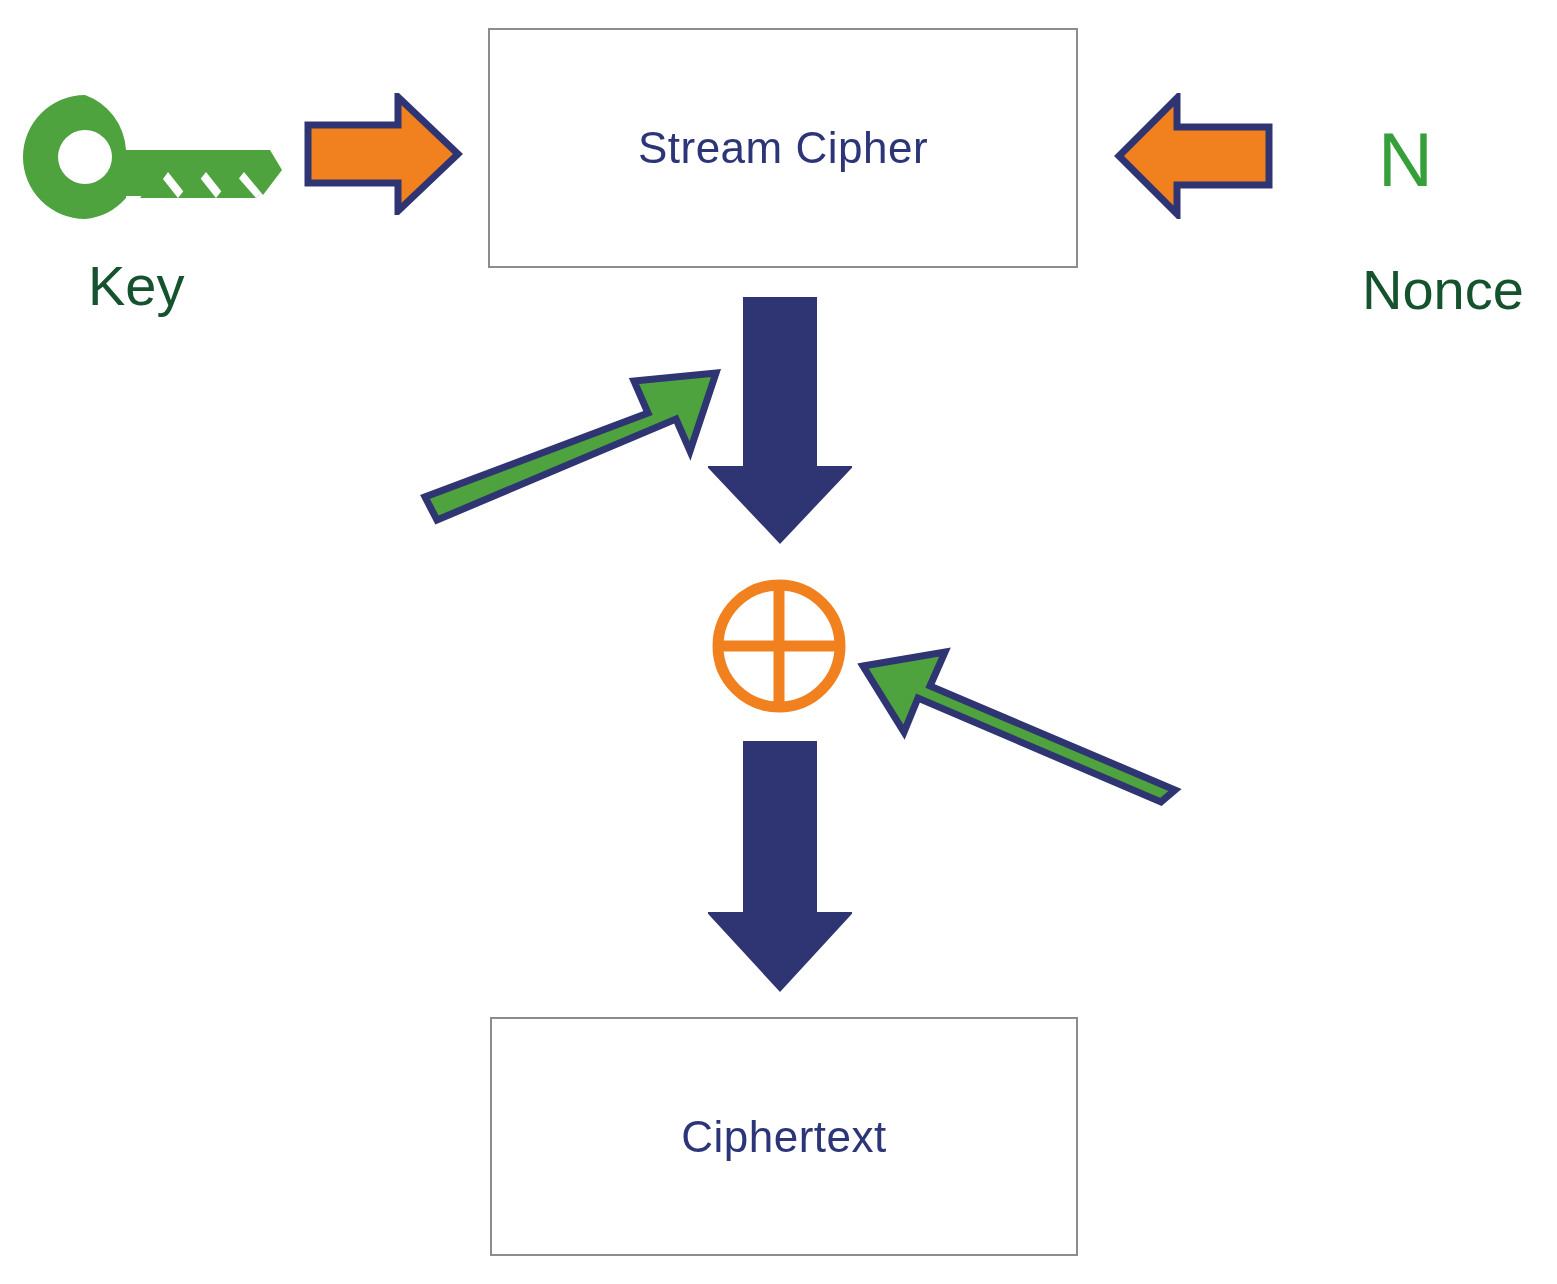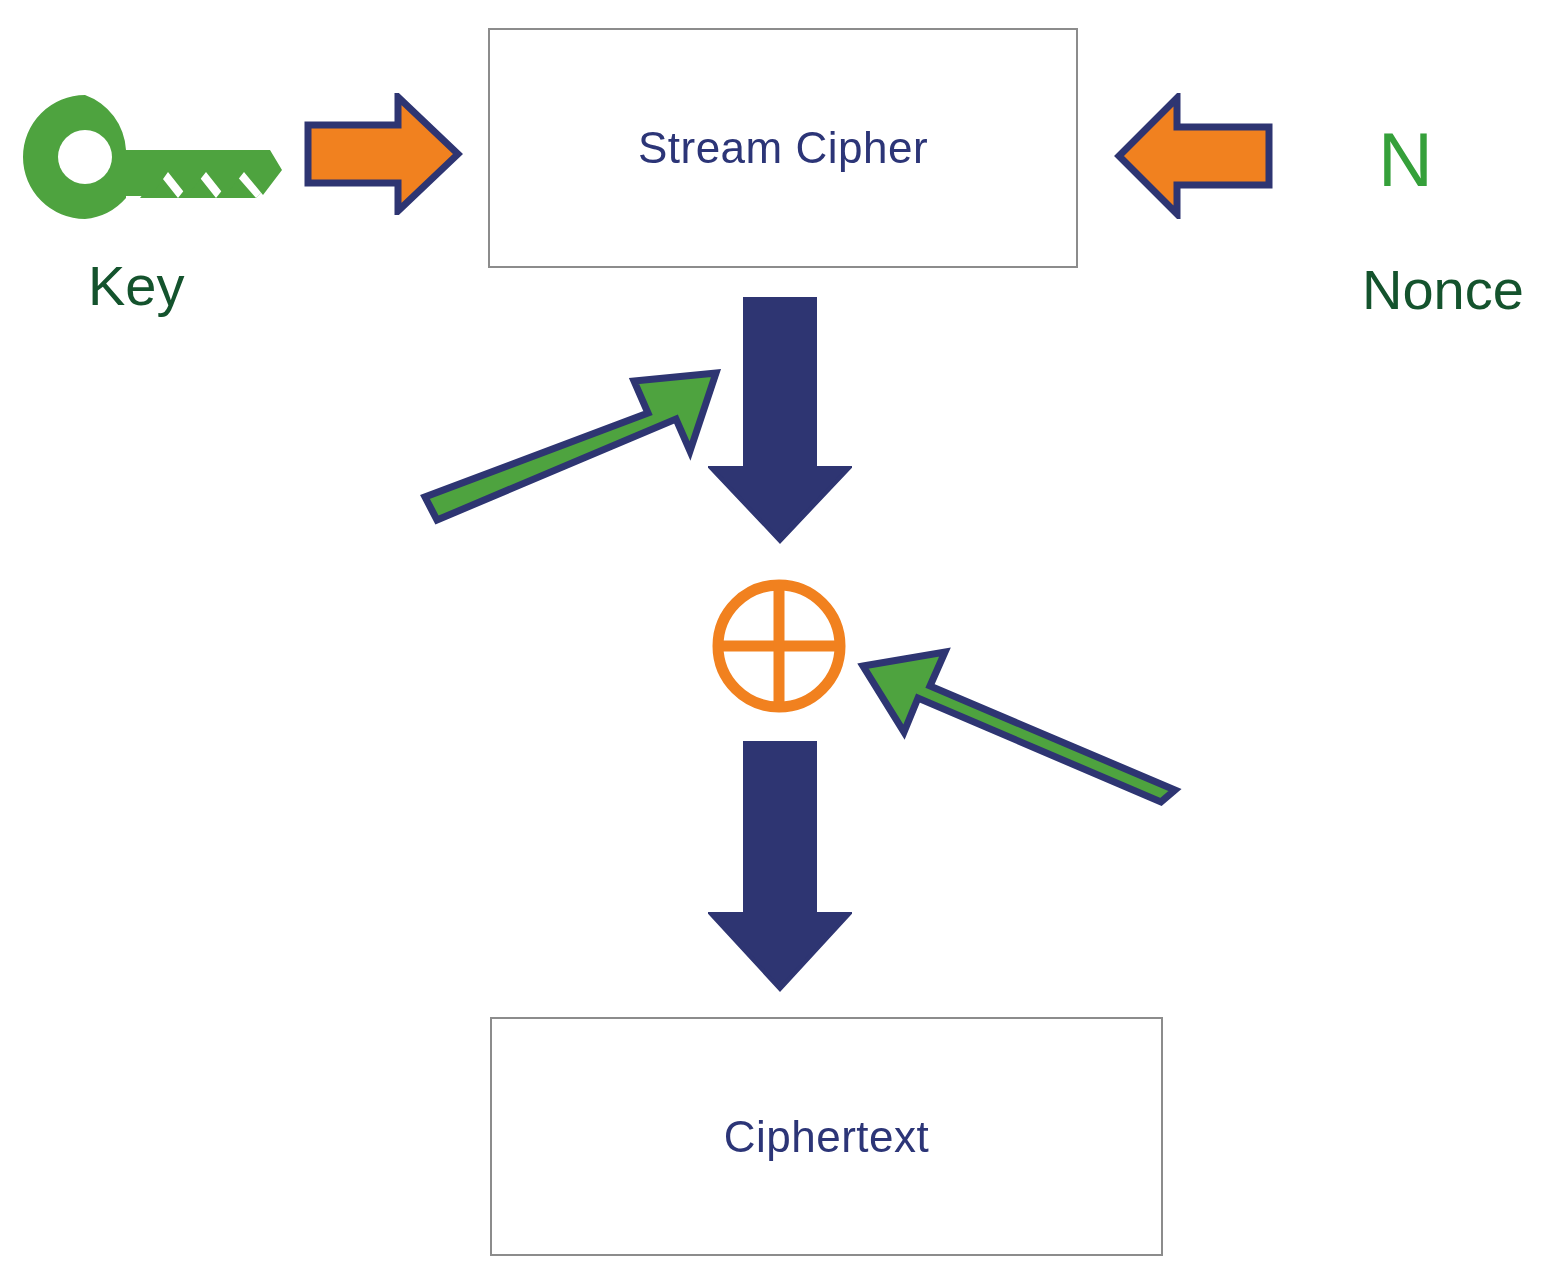--- a/index.html
+++ b/index.html
@@ -140,17 +140,17 @@
     </svg>
   </div>
 
 
   <div class="abs svg-holder" style="left:708px; top:740px; width:144px; height:252px;">
     <svg width="144" height="252" viewBox="0 0 144 252" xmlns="http://www.w3.org/2000/svg">
       <path d="M37 3 L107 3 L107 174 L141 174 L72 249 L3 174 L37 174 Z" fill="#2e3572" stroke="#2e3572" stroke-width="4" stroke-linejoin="miter"></path>
     </svg>
   </div>
 
-  <div class="abs proc-box" style="left:490px; top:1017px; width:673px; height:239px;">
+  <div class="abs proc-box" style="left:490px; top:1017px; width:588px; height:239px;">
     <span class="box-label">Ciphertext</span>
   </div>
 
 </div>
 
 </body></html>

